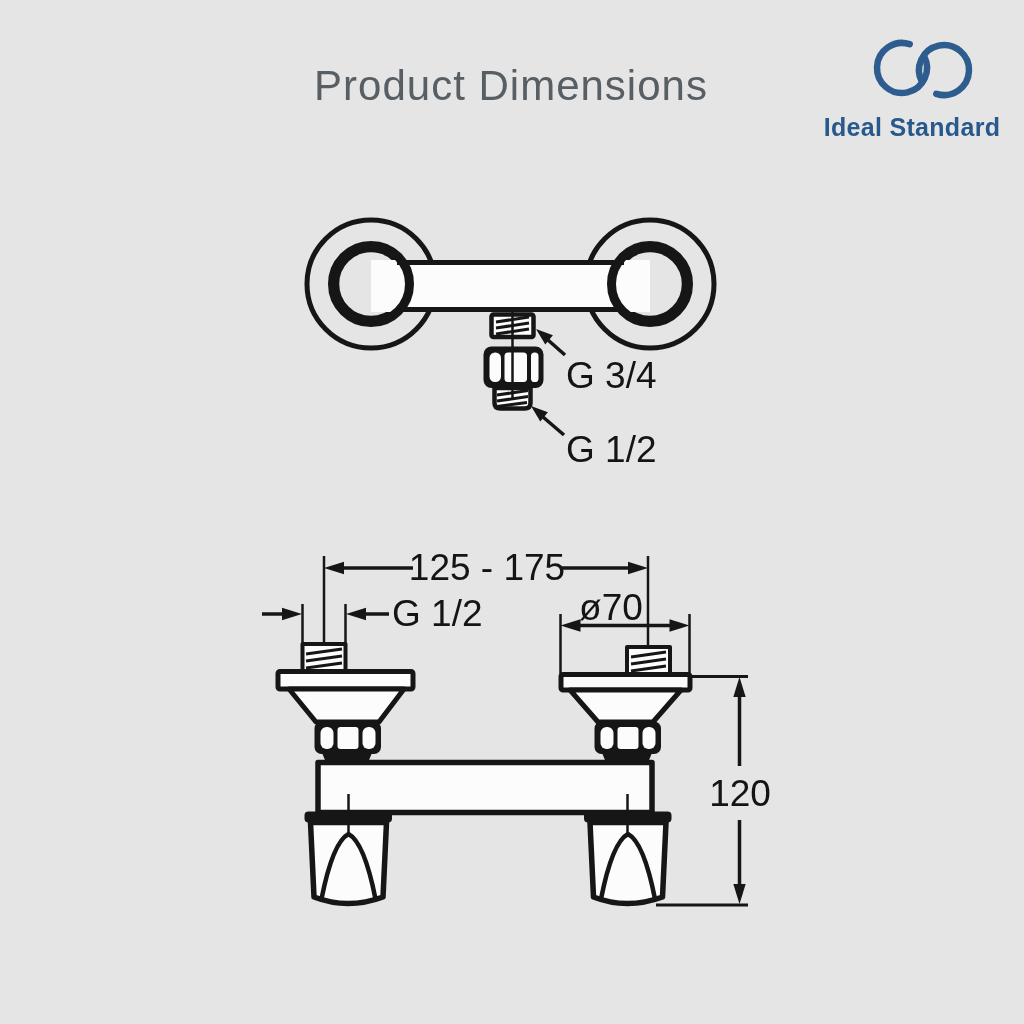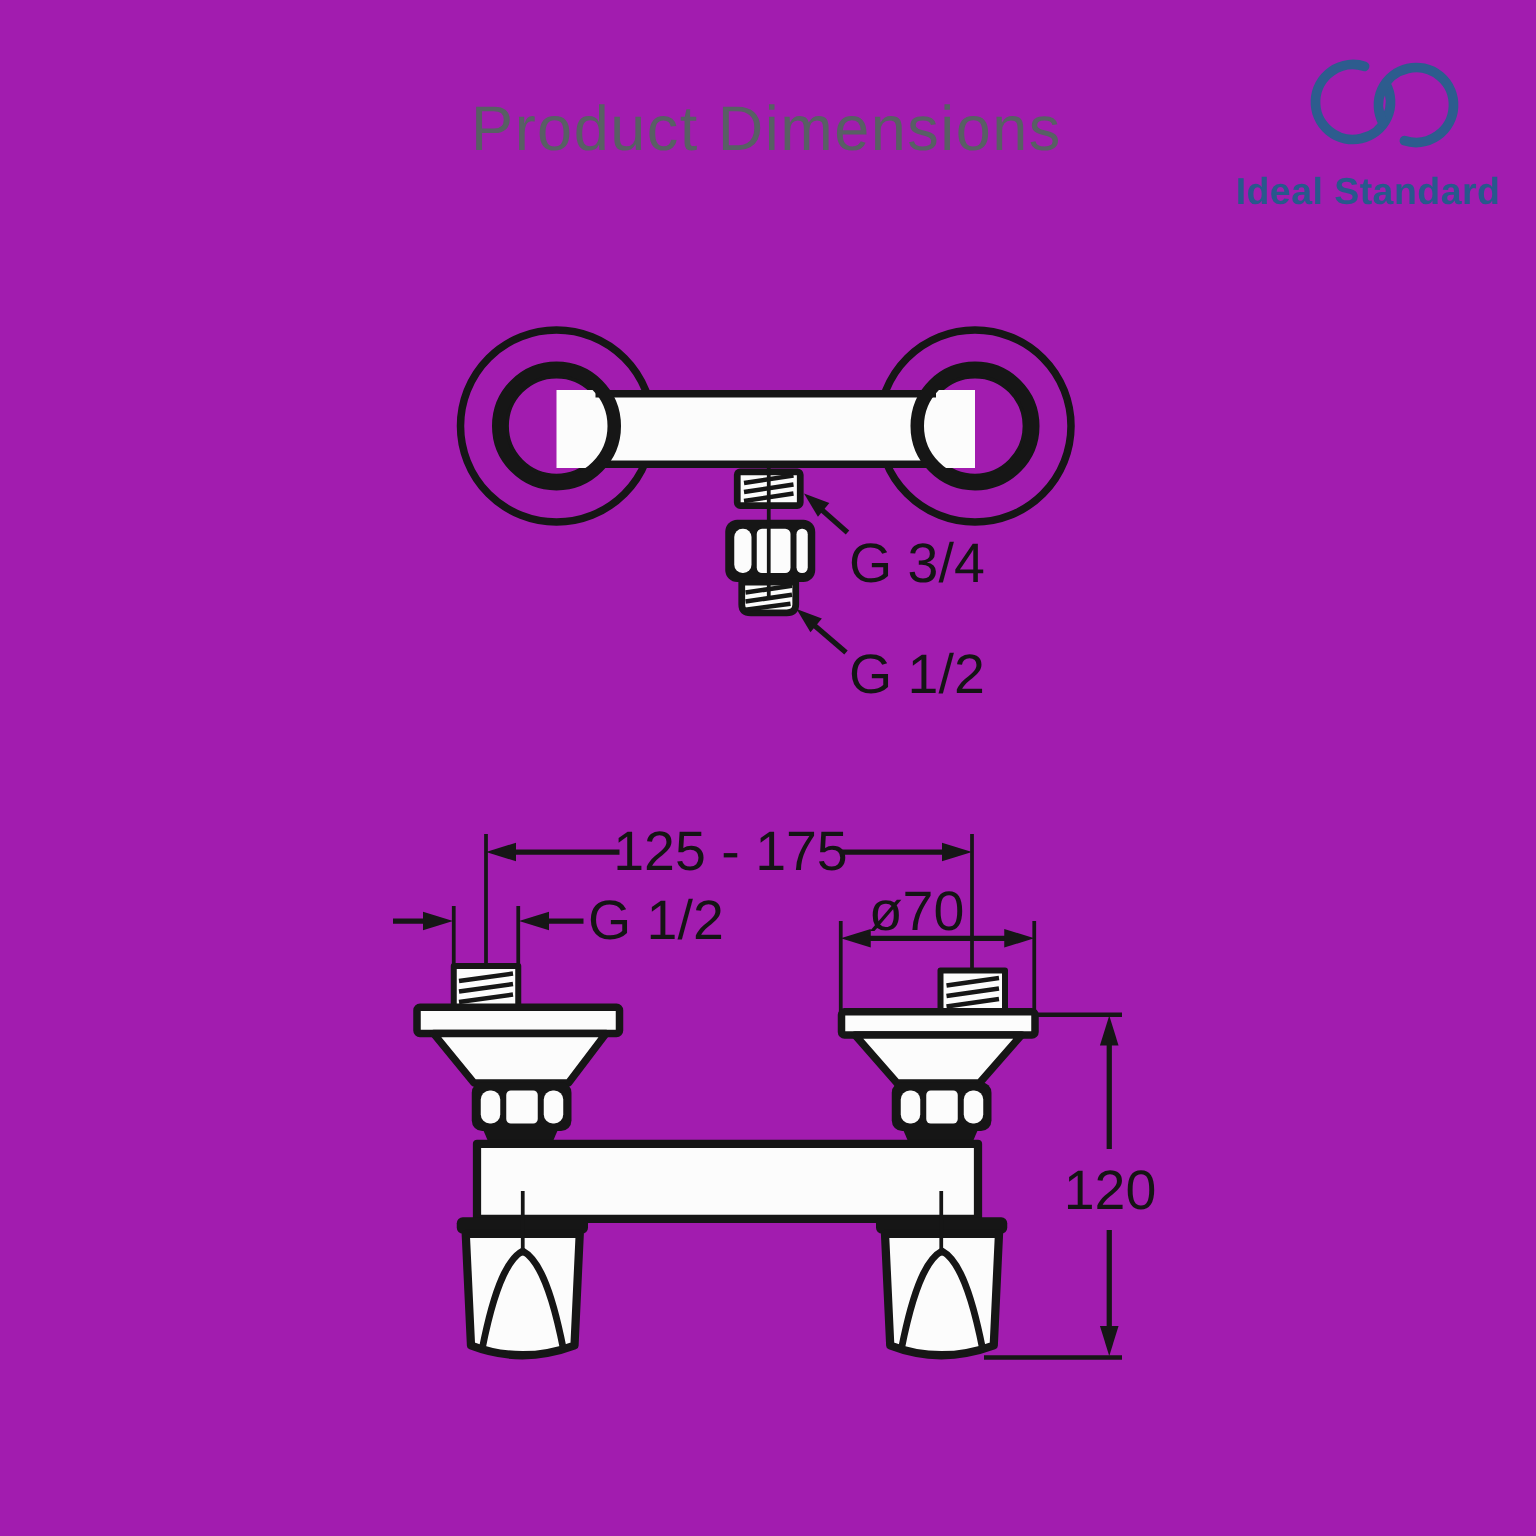--- a/index.html
+++ b/index.html
@@ -1,17 +1,17 @@
 <!DOCTYPE html>
 <html><head>
 <meta charset="utf-8">
 <style>
   html,body{margin:0;padding:0;background:#fdfdfd;}
   .canvas{
-    position:relative;width:1024px;height:1024px;background:#a21caf;
+    position:relative;width:1024px;height:1024px;background:#e5e5e5;
     font-family:"Liberation Sans", sans-serif;overflow:hidden;
   }
   svg{display:block;}
   text{fill:#161616;}
   .title-text{font-size:42px;fill:#585f64;letter-spacing:1px;}
   .dim-text{font-size:37px;fill:#141414;}
   .logo-text{font-size:25px;font-weight:bold;fill:#28588c;letter-spacing:.3px;}
   .ink-stroke{stroke:#161616;fill:none;}
   .ink-fill{fill:#161616;stroke:none;}
   .white-fill{fill:#fcfcfc;}

